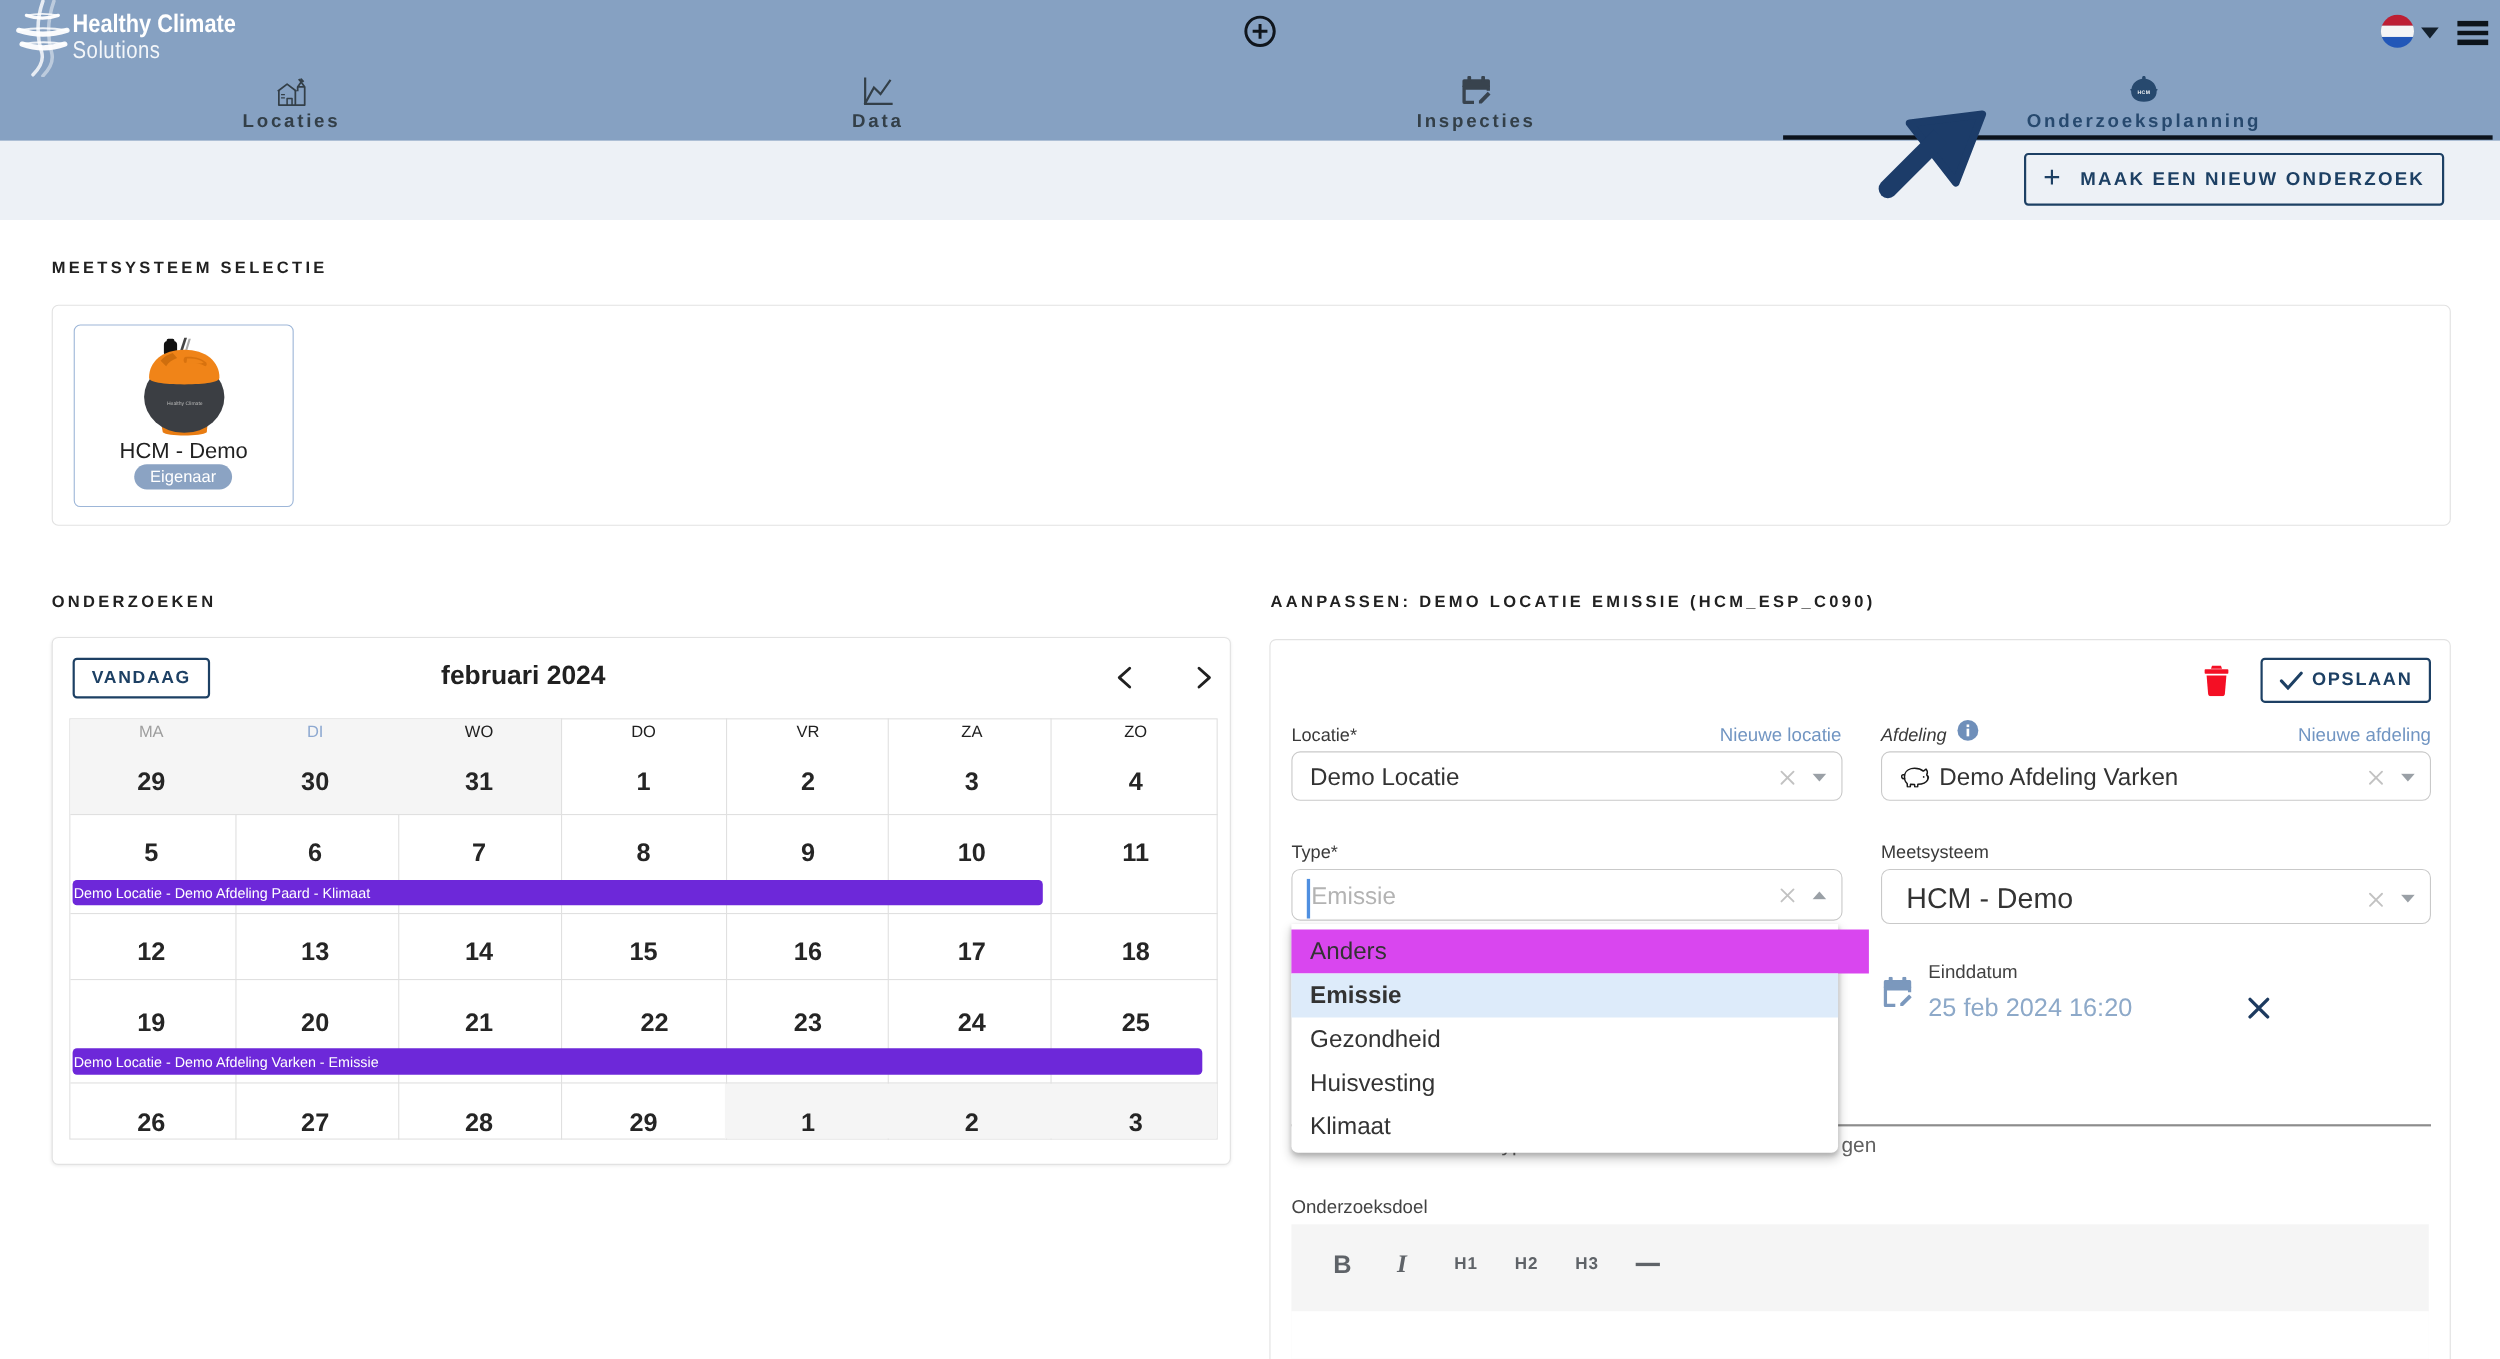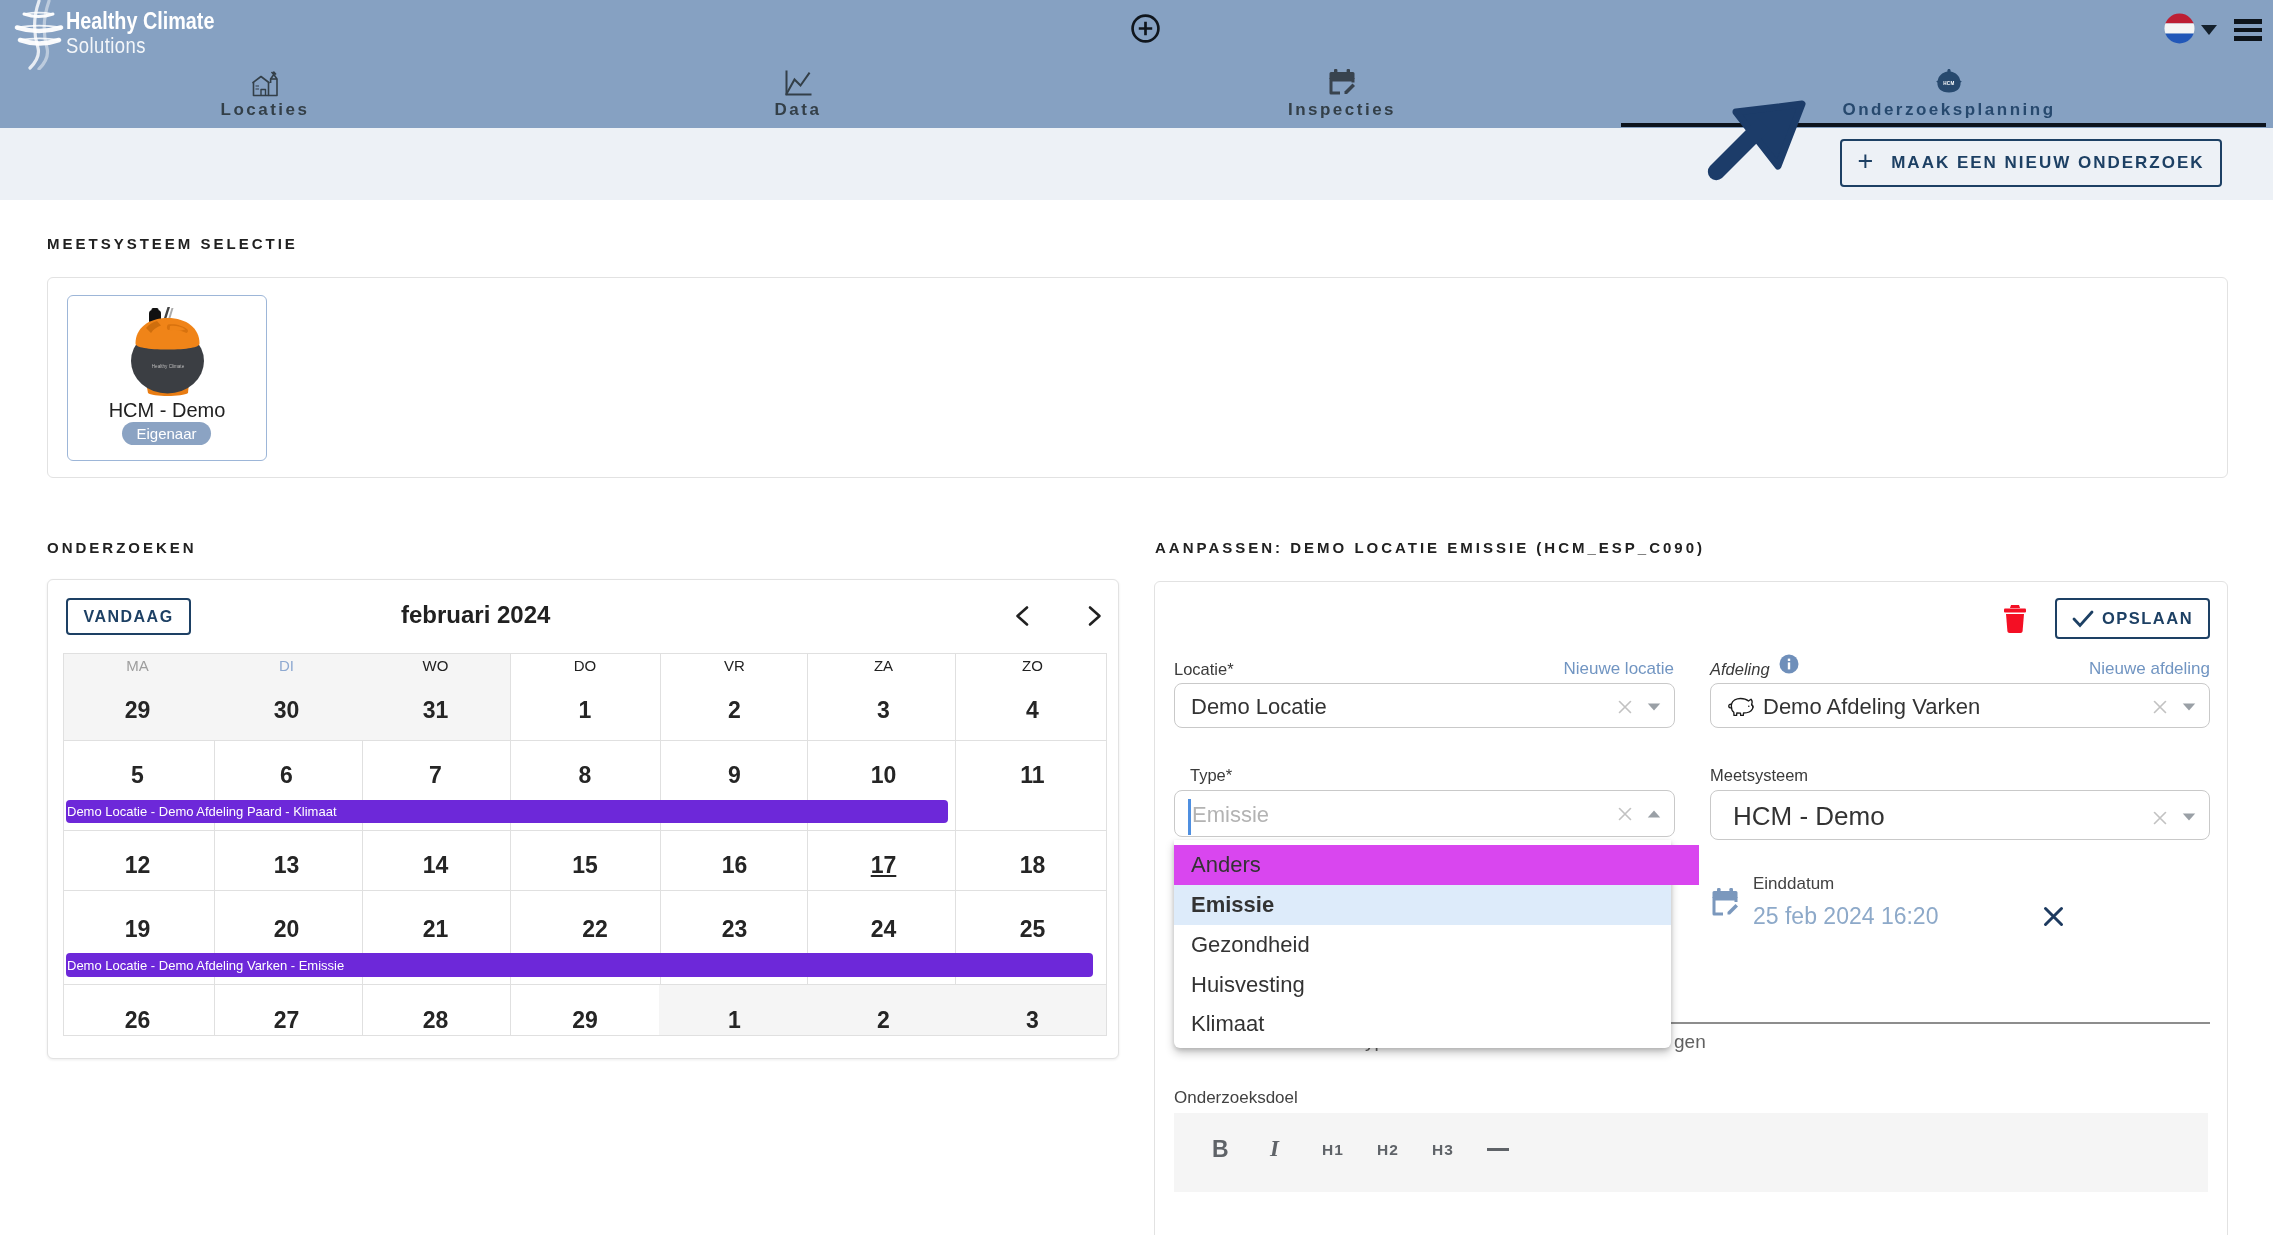--- a/index.html
+++ b/index.html
@@ -195,21 +195,21 @@
 <div class="daynum" style="left:510px;top:762px;width:150px;">8</div>
 <div class="daynum" style="left:660px;top:762px;width:149px;">9</div>
 <div class="daynum" style="left:809px;top:762px;width:149px;">10</div>
 <div class="daynum" style="left:958px;top:762px;width:149px;">11</div>
 
 <div class="daynum" style="left:63px;top:852px;width:149px;">12</div>
 <div class="daynum" style="left:212px;top:852px;width:149px;">13</div>
 <div class="daynum" style="left:361px;top:852px;width:149px;">14</div>
 <div class="daynum" style="left:510px;top:852px;width:150px;">15</div>
 <div class="daynum" style="left:660px;top:852px;width:149px;">16</div>
-<div class="daynum" style="left:809px;top:852px;width:149px;text-decoration:underline;">17</div>
+<div class="daynum" style="left:809px;top:852px;width:149px;">17</div>
 <div class="daynum" style="left:958px;top:852px;width:149px;">18</div>
 
 <div class="daynum" style="left:63px;top:916px;width:149px;">19</div>
 <div class="daynum" style="left:212px;top:916px;width:149px;">20</div>
 <div class="daynum" style="left:361px;top:916px;width:149px;">21</div>
 <div class="daynum" style="left:510px;top:916px;width:150px;padding-left:20px;">22</div>
 <div class="daynum" style="left:660px;top:916px;width:149px;">23</div>
 <div class="daynum" style="left:809px;top:916px;width:149px;">24</div>
 <div class="daynum" style="left:958px;top:916px;width:149px;">25</div>
 
@@ -270,21 +270,21 @@
   </g>
 </svg>
 <div class="seltext" style="left:1763px;top:694px;">Demo Afdeling Varken</div>
 <svg class="abs" style="left:2152px;top:699px;" width="16" height="16" viewBox="0 0 19 19">
     <path d="M3 3 L16 16 M16 3 L3 16" stroke="#c2c2c2" stroke-width="2" stroke-linecap="round"></path>
   </svg>
 <svg class="abs" style="left:2182px;top:703px;" width="14" height="8" viewBox="0 0 15 9">
     <path d="M0.5 0.5 H14.5 L7.5 8.5 Z" fill="#9aa0a6"></path>
   </svg>
 
-<div class="flabel" style="left:1174px;top:766px;margin-left:16px;">Type*</div>
+<div class="flabel" style="left:1174px;top:766px;">Type*</div>
 <div class="selbox" style="left:1174px;top:790px;width:501px;height:47px;"></div>
 <div class="abs" style="left:1188px;top:799px;width:2.5px;height:36px;background:#4f8fe0;"></div>
 <div class="seltext" style="left:1192px;top:802px;color:#b3b3b3;">Emissie</div>
 <svg class="abs" style="left:1617px;top:806px;" width="16" height="16" viewBox="0 0 19 19">
     <path d="M3 3 L16 16 M16 3 L3 16" stroke="#c2c2c2" stroke-width="2" stroke-linecap="round"></path>
   </svg>
 <svg class="abs" style="left:1647px;top:810px;" width="14" height="8" viewBox="0 0 15 9">
     <path d="M0.5 8.5 H14.5 L7.5 0.5 Z" fill="#9aa0a6"></path>
   </svg>
 

